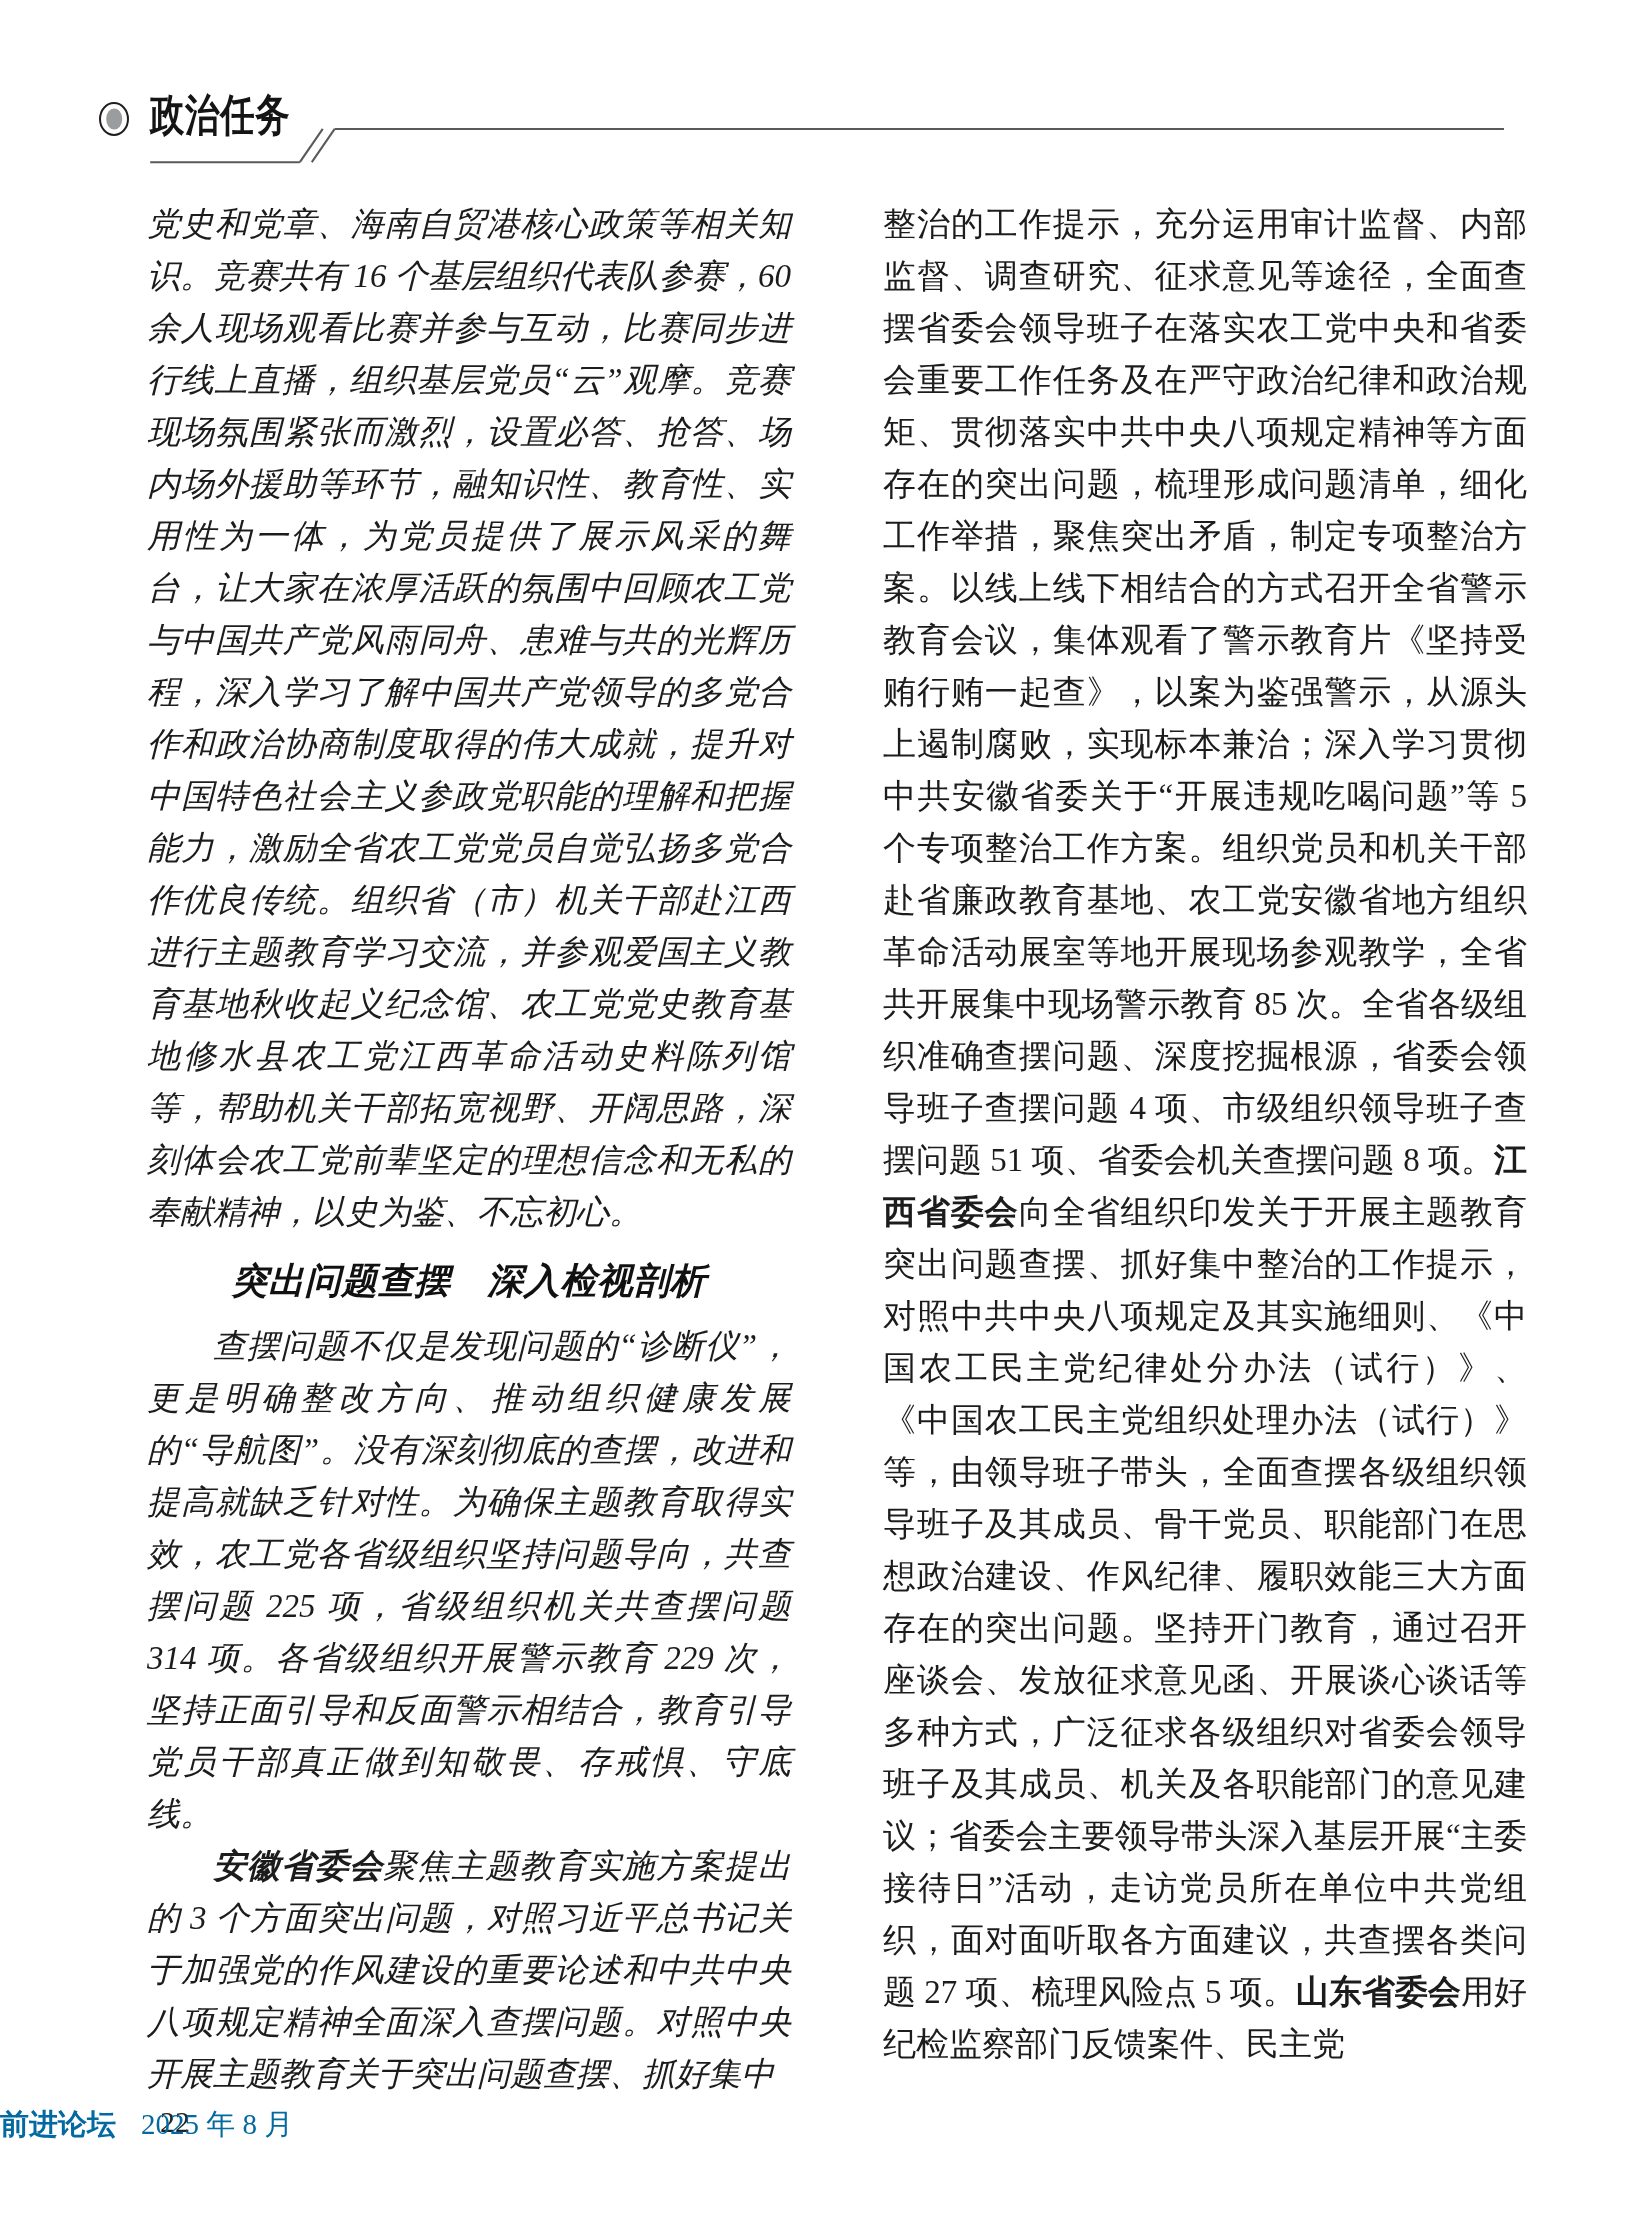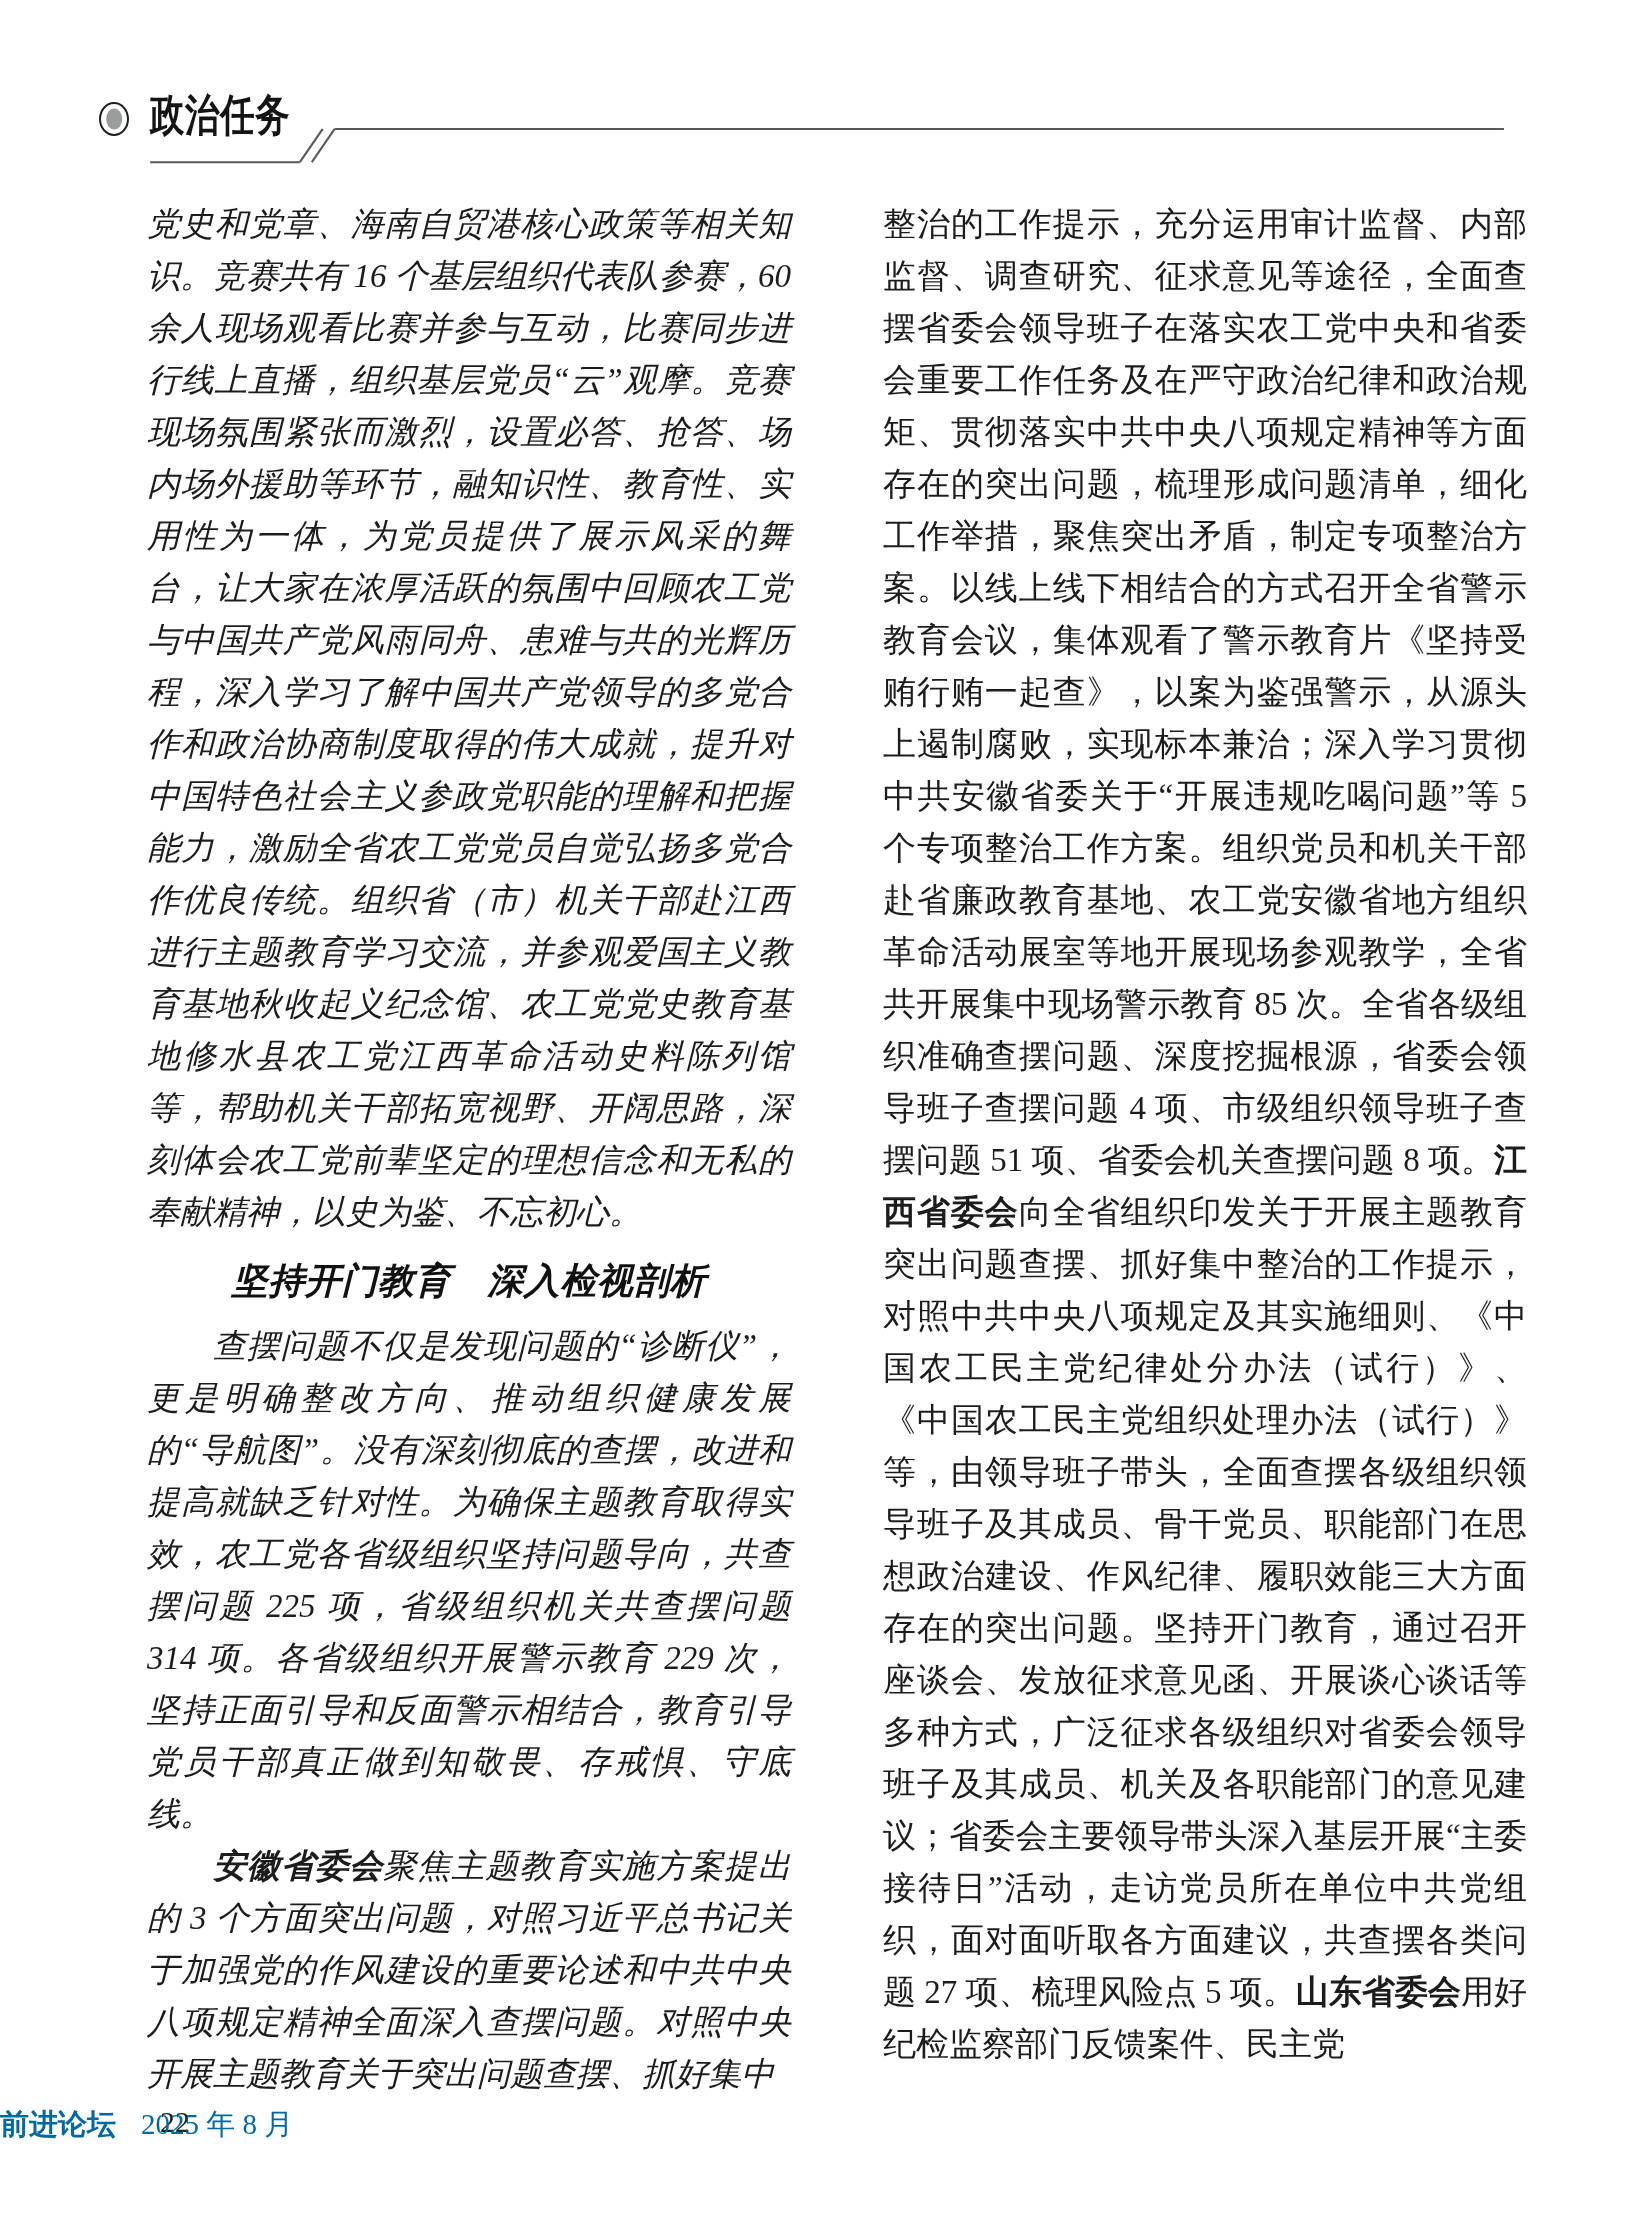--- a/index.html
+++ b/index.html
@@ -84,21 +84,21 @@
 
   <svg class="header-rule" width="1650" height="208" viewBox="0 0 3175 400">
     <line x1="289" y1="312" x2="577" y2="312" stroke="#58595b" stroke-width="4"></line>
     <line x1="577" y1="312" x2="621" y2="248" stroke="#58595b" stroke-width="4"></line>
     <line x1="600" y1="312" x2="644" y2="248" stroke="#58595b" stroke-width="4"></line>
     <line x1="644" y1="248" x2="2894" y2="248" stroke="#58595b" stroke-width="4"></line>
   </svg>
 
   <div class="column left">
       <p><span>党史和党章、海南自贸港核心政策等相关知识。竞赛共有 16 个基层组织代表队参赛，60 余人现场观看比赛并参与互动，比赛同步进行线上直播，组织基层党员“云”观摩。竞赛现场氛围紧张而激烈，设置必答、抢答、场内场外援助等环节，融知识性、教育性、实用性为一体，为党员提供了展示风采的舞台，让大家在浓厚活跃的氛围中回顾农工党与中国共产党风雨同舟、患难与共的光辉历程，深入学习了解中国共产党领导的多党合作和政治协商制度取得的伟大成就，提升对中国特色社会主义参政党职能的理解和把握能力，激励全省农工党党员自觉弘扬多党合作优良传统。组织省（市）机关干部赴江西进行主题教育学习交流，并参观爱国主义教育基地秋收起义纪念馆、农工党党史教育基地修水县农工党江西革命活动史料陈列馆等，帮助机关干部拓宽视野、开阔思路，深刻体会农工党前辈坚定的理想信念和无私的奉献精神，以史为鉴、不忘初心。</span></p>
-      <div class="section-heading">坚持开门教育　深入检视剖析</div>
+      <div class="section-heading">突出问题查摆　深入检视剖析</div>
       <p class="indent"><span>查摆问题不仅是发现问题的“诊断仪”，更是明确整改方向、推动组织健康发展的“导航图”。没有深刻彻底的查摆，改进和提高就缺乏针对性。为确保主题教育取得实效，农工党各省级组织坚持问题导向，共查摆问题 225 项，省级组织机关共查摆问题 314 项。各省级组织开展警示教育 229 次，坚持正面引导和反面警示相结合，教育引导党员干部真正做到知敬畏、存戒惧、守底线。</span></p>
       <p class="indent"><span class="run-bold">安徽省委会</span><span>聚焦主题教育实施方案提出的 3 个方面突出问题，对照习近平总书记关于加强党的作风建设的重要论述和中共中央八项规定精神全面深入查摆问题。对照中央开展主题教育关于突出问题查摆、抓好集中</span></p>
     </div>
   <div class="column right">
       <p><span>整治的工作提示，充分运用审计监督、内部监督、调查研究、征求意见等途径，全面查摆省委会领导班子在落实农工党中央和省委会重要工作任务及在严守政治纪律和政治规矩、贯彻落实中共中央八项规定精神等方面存在的突出问题，梳理形成问题清单，细化工作举措，聚焦突出矛盾，制定专项整治方案。以线上线下相结合的方式召开全省警示教育会议，集体观看了警示教育片《坚持受贿行贿一起查》，以案为鉴强警示，从源头上遏制腐败，实现标本兼治；深入学习贯彻中共安徽省委关于“开展违规吃喝问题”等 5 个专项整治工作方案。组织党员和机关干部赴省廉政教育基地、农工党安徽省地方组织革命活动展室等地开展现场参观教学，全省共开展集中现场警示教育 85 次。全省各级组织准确查摆问题、深度挖掘根源，省委会领导班子查摆问题 4 项、市级组织领导班子查摆问题 51 项、省委会机关查摆问题 8 项。</span><span class="run-bold">江西省委会</span><span>向全省组织印发关于开展主题教育突出问题查摆、抓好集中整治的工作提示，对照中共中央八项规定及其实施细则、《中国农工民主党纪律处分办法（试行）》、《中国农工民主党组织处理办法（试行）》等，由领导班子带头，全面查摆各级组织领导班子及其成员、骨干党员、职能部门在思想政治建设、作风纪律、履职效能三大方面存在的突出问题。坚持开门教育，通过召开座谈会、发放征求意见函、开展谈心谈话等多种方式，广泛征求各级组织对省委会领导班子及其成员、机关及各职能部门的意见建议；省委会主要领导带头深入基层开展“主委接待日”活动，走访党员所在单位中共党组织，面对面听取各方面建议，共查摆各类问题 27 项、梳理风险点 5 项。</span><span class="run-bold">山东省委会</span><span>用好纪检监察部门反馈案件、民主党</span></p>
     </div>
 
   <div class="page-number">22</div>
   <div class="footer-center">
     <span class="journal">前进论坛</span><span class="issue">2025 年 8 月</span>

